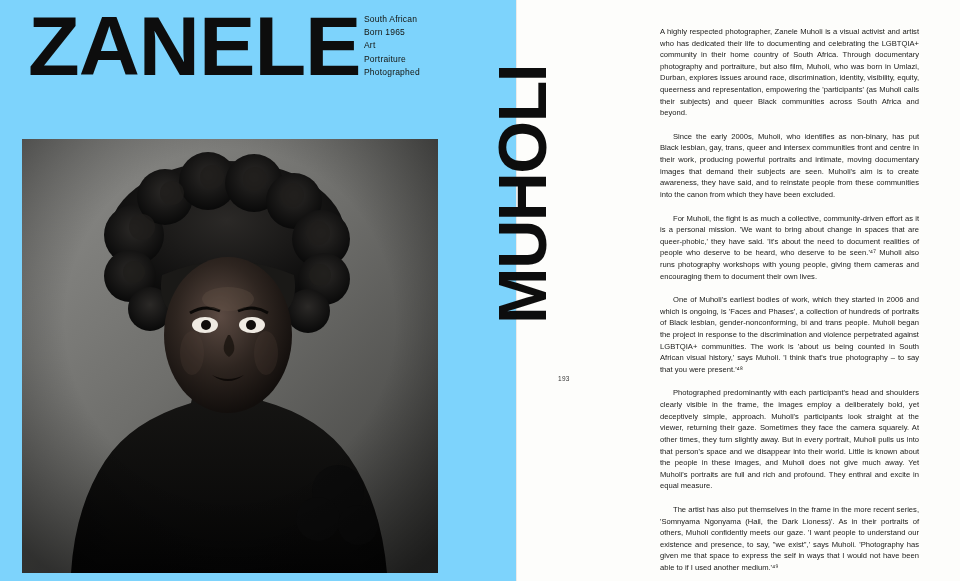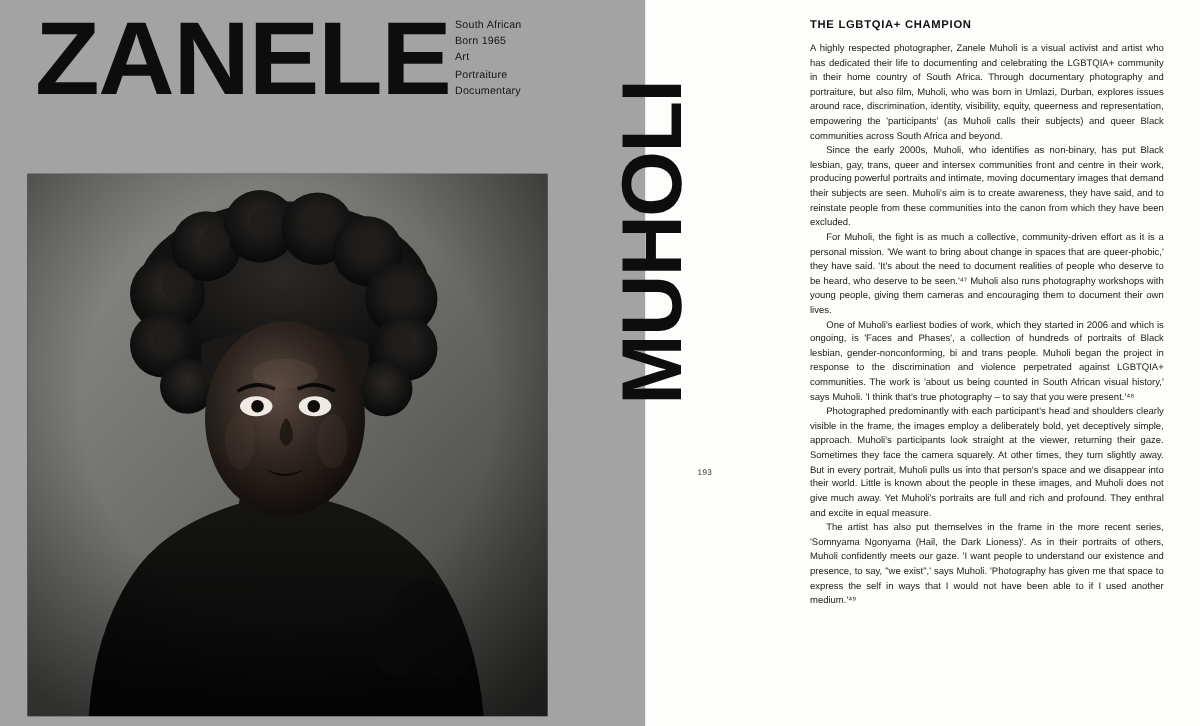--- a/index.html
+++ b/index.html
@@ -16,21 +16,21 @@
     position: absolute;
     inset: 0;
     display: flex;
   }
 
   
   .page-left {
     position: relative;
     width: 516px;
     height: 581px;
-    background: #a3a3a3;
+    background: #7dd3fc;
     flex: none;
   }
   .headline {
     position: absolute;
     left: 28px;
     top: 8px;
     font-family: "Liberation Sans", sans-serif;
     font-weight: 700;
     font-size: 83px;
     letter-spacing: -1px;
@@ -105,21 +105,21 @@
   }
   .kicker {
     font-weight: 700;
     font-size: 9px;
     letter-spacing: 0.55px;
     color: #111;
     margin: 0 0 9px 0;
     text-transform: uppercase;
   }
   .body-text p {
-    margin: 0;
+    margin: 12px;
     font-size: 7.6px;
     line-height: 1.53;
     color: #1a1a18;
     text-align: justify;
     hyphens: auto;
   }
   .body-text p + p { text-indent: 13px; }
 
   
   .gutter-shadow {
@@ -138,21 +138,21 @@
 
   <div class="page-left">
 
     <div class="headline">ZANELE</div>
 
     <div class="meta">
       <div>South African</div>
       <div>Born 1965</div>
       <div>Art</div>
       <div>Portraiture</div>
-      <div>Documentary</div>
+      <div>Photographed</div>
     </div>
 
     <div class="photo-wrap">
       <svg width="416" height="434" viewBox="0 0 416 434" role="img" aria-label="portrait">
         <defs>
           <linearGradient id="bgGrad" x1="0" y1="0" x2="1" y2="1">
             <stop offset="0%" stop-color="#8d8d8a"></stop>
             <stop offset="45%" stop-color="#6f6f6c"></stop>
             <stop offset="100%" stop-color="#3d3d3b"></stop>
           </linearGradient>
@@ -234,21 +234,20 @@
 
   <div class="page-right">
 
     <div class="vt-holder">
       <div class="inner">MUHOLI</div>
     </div>
 
     <div class="folio">193</div>
 
     <div class="col">
-      <div class="kicker">THE LGBTQIA+ CHAMPION</div>
       <div class="body-text">
         <p>A highly respected photographer, Zanele Muholi is a visual activist and artist who has dedicated their life to documenting and celebrating the LGBTQIA+ community in their home country of South Africa. Through documentary photography and portraiture, but also film, Muholi, who was born in Umlazi, Durban, explores issues around race, discrimination, identity, visibility, equity, queerness and representation, empowering the 'participants' (as Muholi calls their subjects) and queer Black communities across South Africa and beyond.</p>
         <p>Since the early 2000s, Muholi, who identifies as non-binary, has put Black lesbian, gay, trans, queer and intersex communities front and centre in their work, producing powerful portraits and intimate, moving documentary images that demand their subjects are seen. Muholi's aim is to create awareness, they have said, and to reinstate people from these communities into the canon from which they have been excluded.</p>
         <p>For Muholi, the fight is as much a collective, community-driven effort as it is a personal mission. 'We want to bring about change in spaces that are queer-phobic,' they have said. 'It's about the need to document realities of people who deserve to be heard, who deserve to be seen.'⁴⁷ Muholi also runs photography workshops with young people, giving them cameras and encouraging them to document their own lives.</p>
         <p>One of Muholi's earliest bodies of work, which they started in 2006 and which is ongoing, is 'Faces and Phases', a collection of hundreds of portraits of Black lesbian, gender-nonconforming, bi and trans people. Muholi began the project in response to the discrimination and violence perpetrated against LGBTQIA+ communities. The work is 'about us being counted in South African visual history,' says Muholi. 'I think that's true photography – to say that you were present.'⁴⁸</p>
         <p>Photographed predominantly with each participant's head and shoulders clearly visible in the frame, the images employ a deliberately bold, yet deceptively simple, approach. Muholi's participants look straight at the viewer, returning their gaze. Sometimes they face the camera squarely. At other times, they turn slightly away. But in every portrait, Muholi pulls us into that person's space and we disappear into their world. Little is known about the people in these images, and Muholi does not give much away. Yet Muholi's portraits are full and rich and profound. They enthral and excite in equal measure.</p>
         <p>The artist has also put themselves in the frame in the more recent series, 'Somnyama Ngonyama (Hail, the Dark Lioness)'. As in their portraits of others, Muholi confidently meets our gaze. 'I want people to understand our existence and presence, to say, "we exist",' says Muholi. 'Photography has given me that space to express the self in ways that I would not have been able to if I used another medium.'⁴⁹</p>
       </div>
     </div>
   </div>

